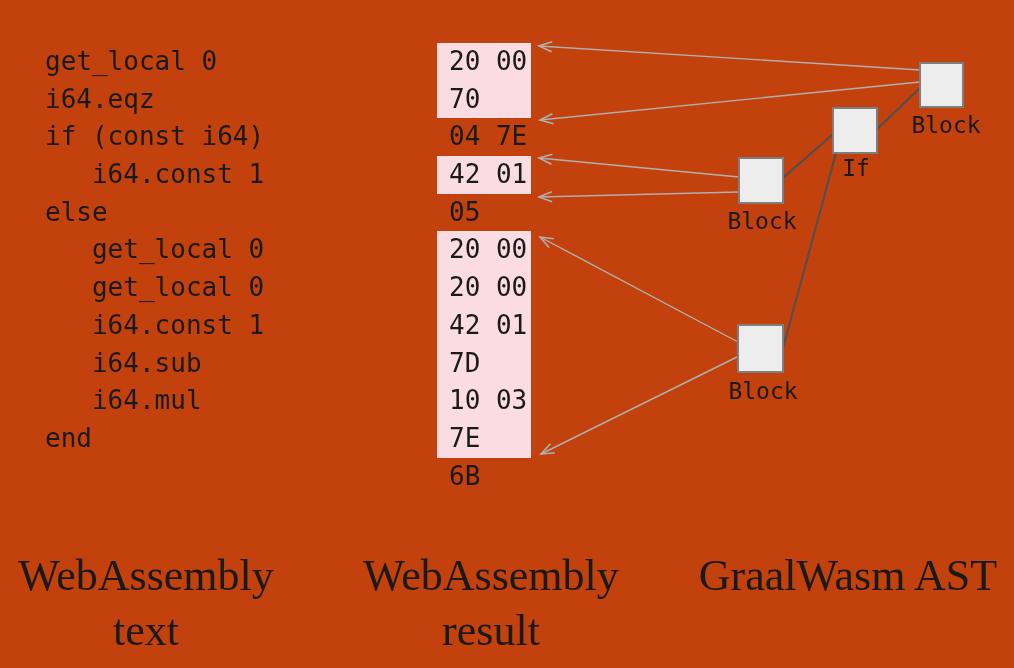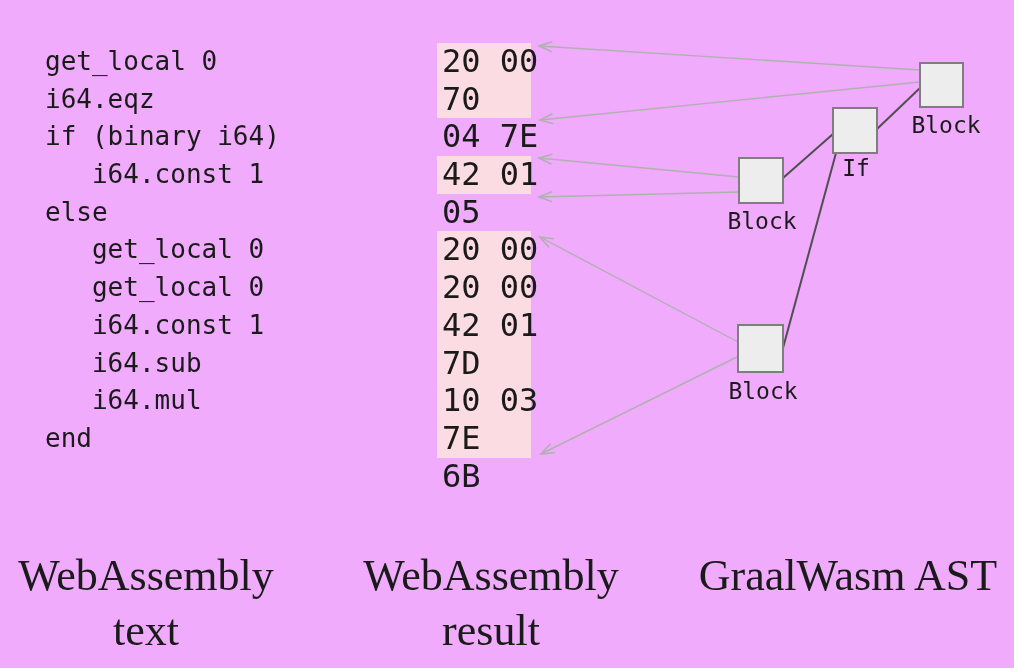--- a/index.html
+++ b/index.html
@@ -1,20 +1,20 @@
 <!DOCTYPE html>
 <html><head>
 <meta charset="utf-8">
 <style>
   html, body { margin: 0; padding: 0; background: #ffffff; }
   .canvas {
     position: relative;
     width: 1014px;
     height: 668px;
-    background: #f0abfc;
+    background: #c2410c;
     overflow: hidden;
     font-family: "DejaVu Sans Mono", monospace;
     color: #1a1a1a;
   }
 
   
   .code-col {
     position: absolute;
     left: 45px;
     top: 43px;
@@ -30,22 +30,22 @@
   
   .bin-col {
     position: absolute;
     left: 437px;
     top: 43px;
     width: 94px;
   }
   .bin-row {
     height: 37.7px;
     line-height: 37.7px;
-    font-size: 32px;
-    padding-left: 5px;
+    font-size: 26px;
+    padding-left: 12px;
     white-space: pre;
     color: #1a1a1a;
   }
   .bin-row.hl { background: #fcdce3; }
 
   
   .ast-svg {
     position: absolute;
     left: 0;
     top: 0;
@@ -72,21 +72,21 @@
   .caption-ast    { left: 698px; width: 300px; }
 </style>
 </head>
 <body>
 
 <div class="canvas">
 
   <div class="code-col">
     <div class="code-line">get_local 0</div>
     <div class="code-line">i64.eqz</div>
-    <div class="code-line">if (binary i64)</div>
+    <div class="code-line">if (const i64)</div>
     <div class="code-line">   i64.const 1</div>
     <div class="code-line">else</div>
     <div class="code-line">   get_local 0</div>
     <div class="code-line">   get_local 0</div>
     <div class="code-line">   i64.const 1</div>
     <div class="code-line">   i64.sub</div>
     <div class="code-line">   i64.mul</div>
     <div class="code-line">end</div>
   </div>
 

